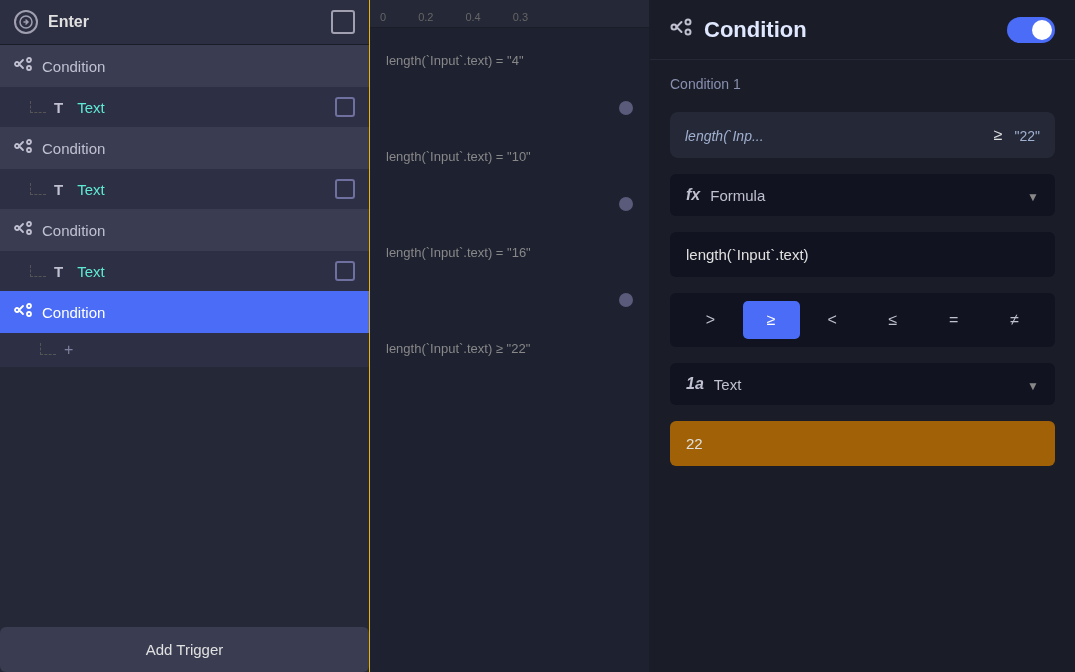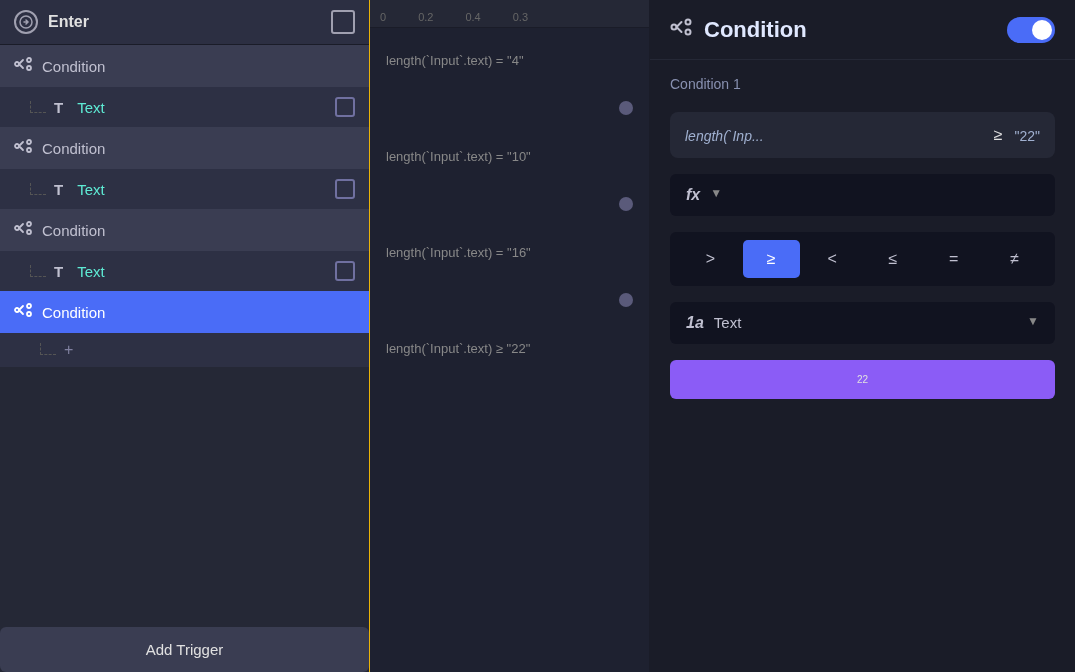--- a/index.html
+++ b/index.html
@@ -284,21 +284,21 @@
       font-size: 14px;
       color: #a0b0d0;
     }
 
     .dropdown-btn {
       background: #111320;
       border: none;
       border-radius: 6px;
       padding: 12px 16px;
       display: flex;
-      align-items: flex-start;
+      align-items: flex-end;
       gap: 10px;
       cursor: pointer;
       width: 100%;
     }
     .dropdown-btn .icon-fx {
       font-size: 16px;
       font-style: italic;
       font-weight: 700;
       color: #c0c0d0;
     }
@@ -341,28 +341,27 @@
       font-size: 16px;
       cursor: pointer;
       text-align: center;
     }
     .op-btn.active {
       background: #4a6cf7;
       color: #fff;
     }
 
     .value-input {
-      background: #8b5cf6;
+      background: #a16207;
       border: none;
       border-radius: 6px;
       padding: 14px 16px;
-      font-size: 10px;
+      font-size: 15px;
       color: #e0e0e0;
       width: 100%;
-      text-align: center;
     }
   </style>
 </head>
 <body>
 
 <div class="left-panel">
   <div class="enter-row">
     <div class="enter-icon">
       <svg width="14" height="14" viewBox="0 0 14 14" fill="none" stroke="#a0a0b0" stroke-width="1.5">
         <circle cx="7" cy="7" r="6"></circle>
@@ -504,23 +503,25 @@
     <div class="section-label">Condition 1</div>
 
     <div class="condition-card">
       <span class="cond-left">length(`Inp...</span>
       <span class="cond-op">≥</span>
       <span class="cond-right">"22"</span>
     </div>
 
     <button class="dropdown-btn">
       <span class="icon-fx"><em>fx</em></span>
+      <span class="btn-label">Formula</span>
       <span class="chevron">▼</span>
     </button>
 
+    <div class="formula-input">length(`Input`.text)</div>
 
     <div class="operator-row">
       <button class="op-btn">&gt;</button>
       <button class="op-btn active">≥</button>
       <button class="op-btn">&lt;</button>
       <button class="op-btn">≤</button>
       <button class="op-btn">=</button>
       <button class="op-btn">≠</button>
     </div>
 

